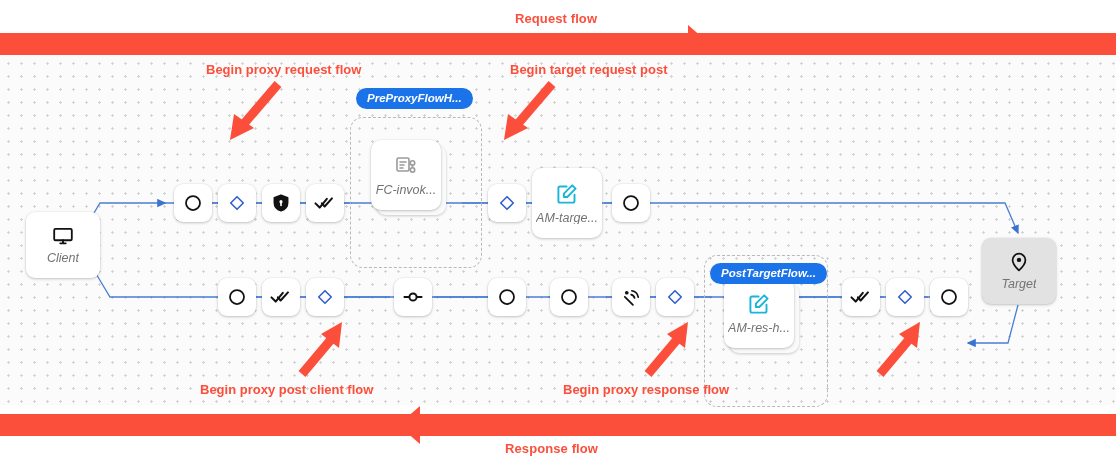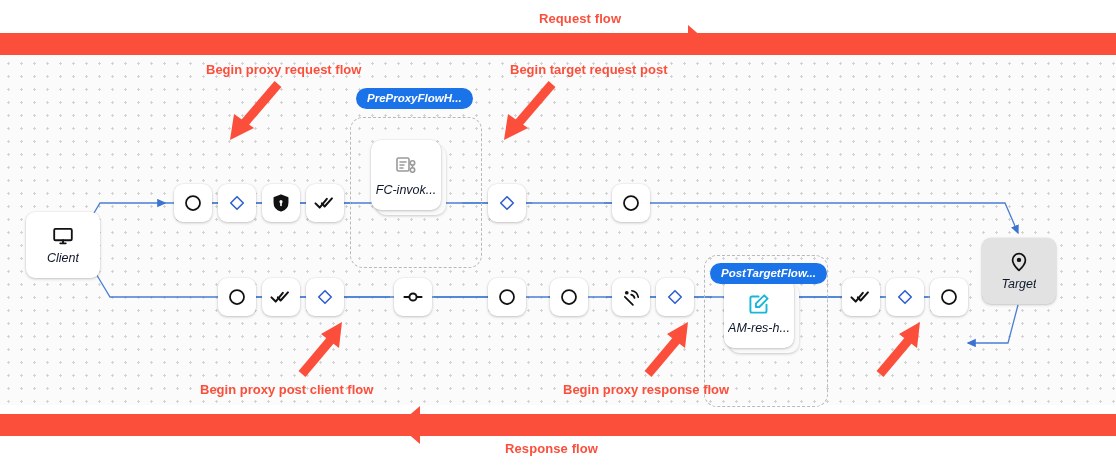--- a/index.html
+++ b/index.html
@@ -33,21 +33,21 @@
     border-bottom: 19px solid transparent;
     border-right: 22px solid #fb4f3c;
   }
   .flow-label {
     position: absolute;
     color: #fb4f3c;
     font-size: 13px; font-weight: bold;
     white-space: nowrap;
     letter-spacing: .1px;
   }
-  .flow-label.top { top: 11px; left: 539px; }
+  .flow-label.top { top: 11px; left: 515px; }
   .flow-label.bottom { top: 441px; left: 505px; }
 
   
   #canvas {
     position: absolute; left: 0; top: 55px; width: 1116px; height: 350px;
     background-color: #fbfbfb;
     background-image: radial-gradient(#d3d3d3 1px, transparent 1.1px);
     background-size: 13px 13px;
     background-position: 2px 2px;
     font-style: italic;
@@ -77,21 +77,21 @@
   }
   .card-stack {
     position: absolute;
     width: 70px; height: 70px;
     background: #fafafa;
     border-radius: 10px;
     box-shadow: 0 1px 3px rgba(0,0,0,.2);
     z-index: 2;
   }
   .node-label {
-    font-size: 12.5px; color: #0f172a; line-height: 1;
+    font-size: 12.5px; color: #737373; line-height: 1;
     max-width: 66px; overflow: hidden; white-space: nowrap;
   }
   .node .ico { display: flex; align-items: center; justify-content: center; }
 
   
   .group {
     position: absolute;
     border: 1.4px dashed #b9b9b9;
     border-radius: 13px;
     background: transparent;
@@ -253,20 +253,29 @@
       </span>
     </div>
 
     <div class="node sm" style="left:488px; top:129px;">
       <span class="ico">
         <svg width="18" height="18" viewBox="0 0 24 24" fill="none" stroke="#2f5fd0" stroke-width="2.1" stroke-linejoin="round">
             <path d="M12 3.6 20.4 12 12 20.4 3.6 12z"></path>
           </svg>
       </span>
     </div>
+    <div class="node card" style="left:532px; top:113px;">
+      <span class="ico">
+        <svg width="24" height="24" viewBox="0 0 24 24" fill="none" stroke="#18b6d8" stroke-width="1.9" stroke-linecap="round" stroke-linejoin="round">
+          <path d="M19.5 12.6V19a1.6 1.6 0 0 1-1.6 1.6H5a1.6 1.6 0 0 1-1.6-1.6V6.1A1.6 1.6 0 0 1 5 4.5h6.6"></path>
+          <path d="M17.2 3.3l3.4 3.4-8.3 8.3H8.9v-3.4z"></path>
+        </svg>
+      </span>
+      <span class="node-label">AM-targe...</span>
+    </div>
     <div class="node sm" style="left:612px; top:129px;">
       <span class="ico">
         <svg width="20" height="20" viewBox="0 0 24 24" fill="none" stroke="#111" stroke-width="2.1">
             <circle cx="12" cy="12" r="8.4"></circle>
           </svg>
       </span>
     </div>
 
     <div class="node sm" style="left:218px; top:223px;">
       <span class="ico">

